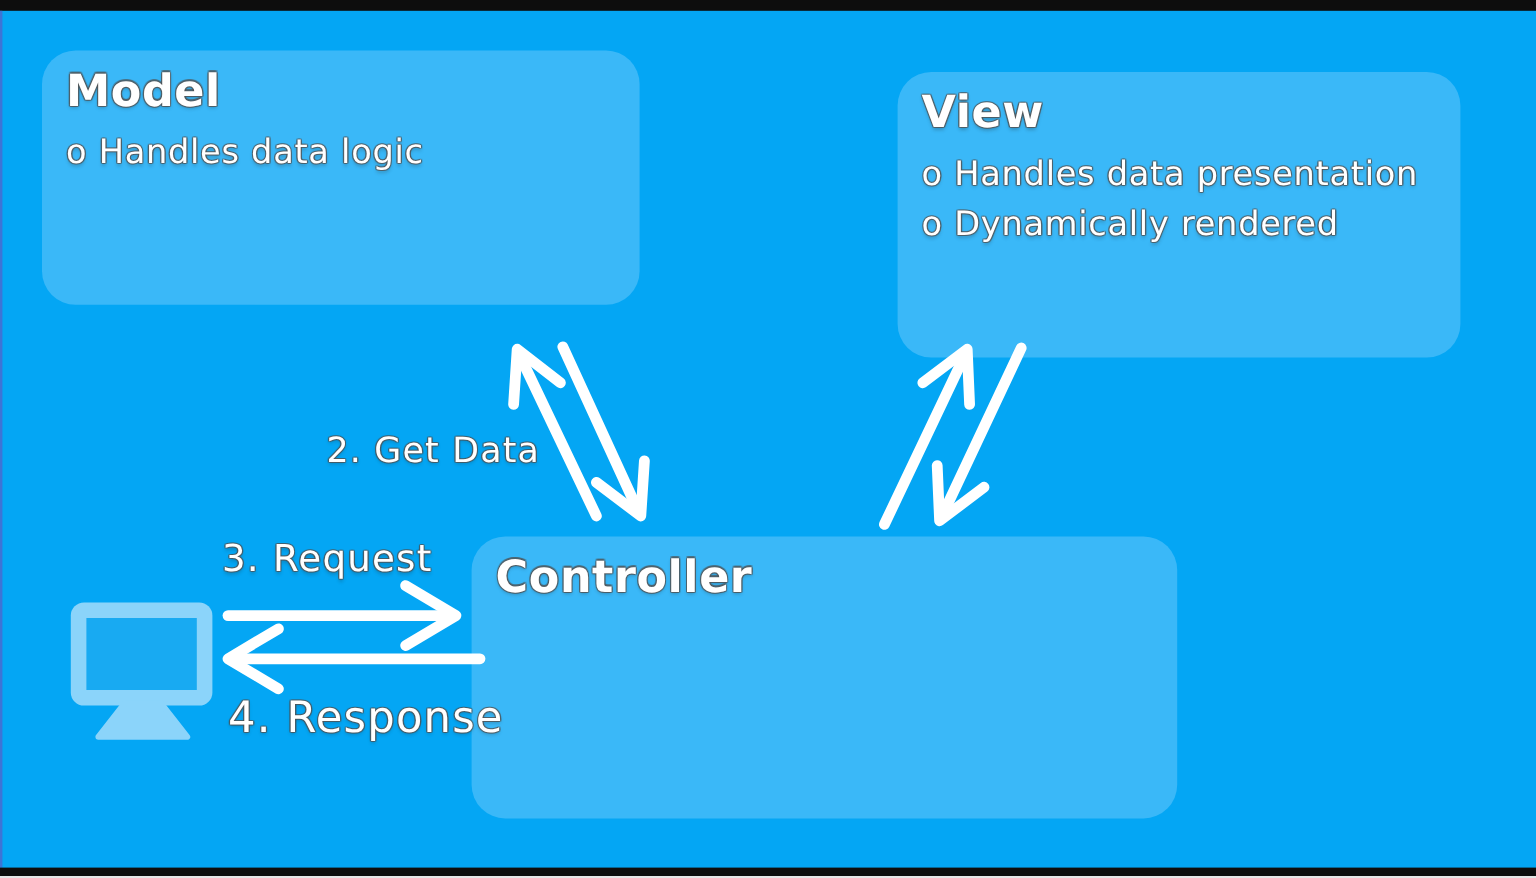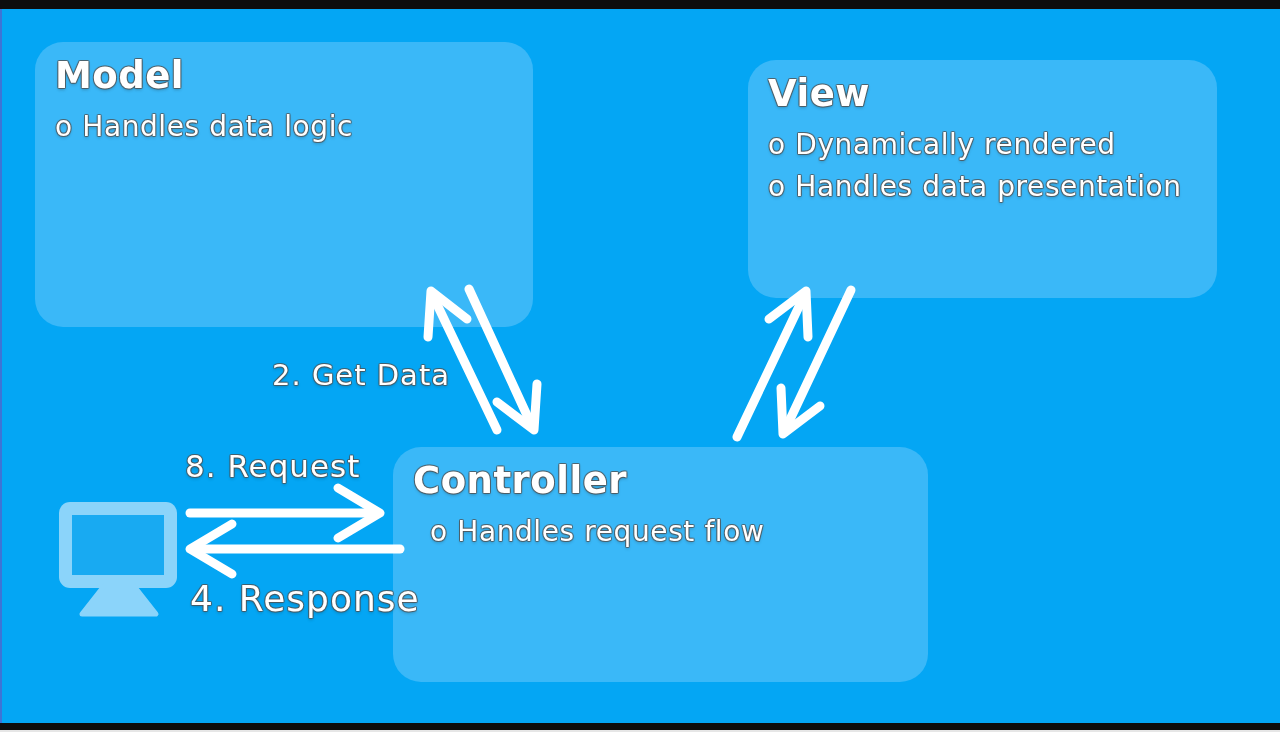--- a/index.html
+++ b/index.html
@@ -12,23 +12,23 @@
   .bar{position:absolute;left:0;width:1280px;background:var(--bar,#0d0d0d);}
   #top-bar{top:0;height:9px;}
   #bottom-bar{top:723px;height:7px;}
   #bottom-strip{position:absolute;left:0;top:730px;width:1280px;height:2px;background:var(--bottom-strip,#e6e6e6);}
   #left-accent{position:absolute;left:0;top:9px;width:2px;height:714px;background:var(--left-accent,#3d74d6);}
 
   .box{
     position:absolute;background:var(--box,#3ab8f8);border-radius:28px;
     color:var(--text,#fff);box-sizing:border-box;padding:12px 18px 0 20px;
   }
-  #model-box{left:35px;top:42px;width:498px;height:285px;}
+  #model-box{left:35px;top:42px;width:498px;height:212px;}
   #view-box{left:748px;top:60px;width:469px;height:238px;}
-  #controller-box{left:393px;top:447px;width:535px;height:235px;}
+  #controller-box{left:393px;top:447px;width:588px;height:235px;}
 
   .box-title{
     font-size:37px;font-weight:bold;letter-spacing:0.5px;line-height:44px;
   }
   .bullets{margin-top:8px;}
   .bullet{
     font-size:28px;letter-spacing:0.6px;line-height:42px;white-space:nowrap;
   }
   #controller-box .bullets{padding-left:17px;}
 
@@ -67,30 +67,29 @@
     <div class="bullets">
 
     <div class="bullet outlined">o Handles data logic</div>
       </div>
   </div>
 
   <div id="view-box" class="box">
     <div class="box-title outlined">View</div>
     <div class="bullets">
 
-    <div class="bullet outlined">o Dynamically rendered</div>
-        <div class="bullet outlined">o Handles data presentation</div>
+    <div class="bullet outlined">o Handles data presentation</div>
+        <div class="bullet outlined">o Dynamically rendered</div>
       </div>
   </div>
 
   <div id="controller-box" class="box">
     <div class="box-title outlined">Controller</div>
     <div class="bullets">
 
-    <div class="bullet outlined">o Handles request flow</div>
       </div>
   </div>
 
   <svg id="arrow-layer" width="1280" height="732" viewBox="0 0 1280 732">
 
     <g>
       <rect class="icon-fill" x="59" y="502" width="118" height="86" rx="11"></rect>
       <rect class="screen-fill" x="72" y="515" width="92" height="60"></rect>
       <path class="icon-fill" d="M104 586 L134 586 L156 614 L82 614 Z" stroke="var(--icon,#8bd4fa)" stroke-width="5" stroke-linejoin="round"></path>
     </g>
@@ -117,20 +116,20 @@
     <g class="arrow">
       <path d="M737 437 L804 296"></path>
       <path d="M769 319 L806 291 L808 337"></path>
     </g>
     <g class="arrow">
       <path d="M851 290 L786 428"></path>
       <path d="M820 406 L783 434 L781 388"></path>
     </g>
   </svg>
 
-  <div id="label-request" class="flow-label outlined">8. Request</div>
+  <div id="label-request" class="flow-label outlined">3. Request</div>
   <div id="label-get-data" class="flow-label outlined">2. Get Data</div>
   <div id="label-response" class="flow-label outlined">4. Response</div>
 
   <div id="left-accent"></div>
   <div id="bottom-bar" class="bar"></div>
   <div id="bottom-strip"></div>
 </div>
 
 </body></html>

